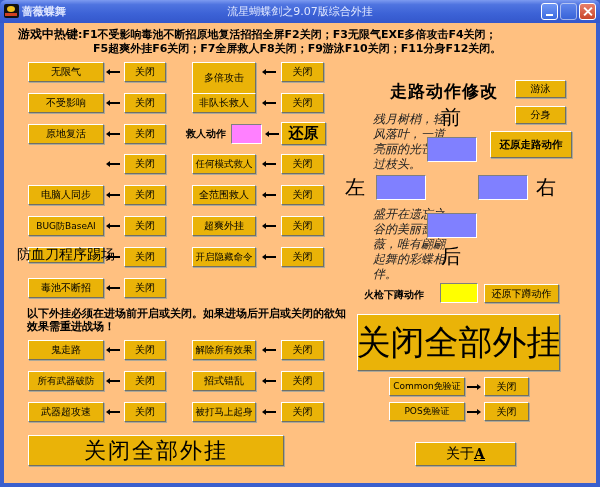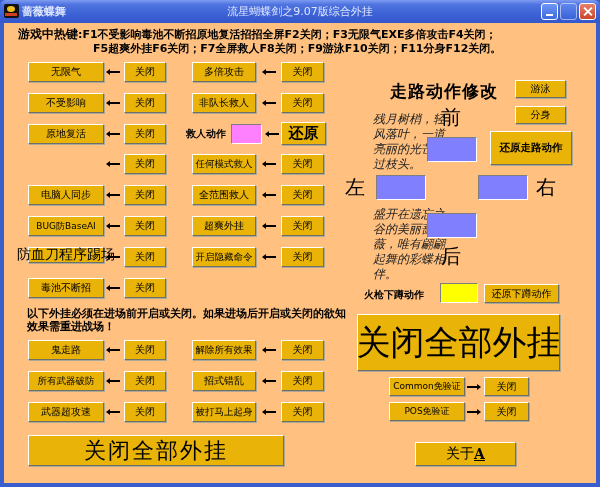--- a/index.html
+++ b/index.html
@@ -122,21 +122,21 @@
     </div>
   <div class="btn" style="left:124px;top:247px;width:42px;height:20px;">关闭</div>
 
   <div class="btn" style="left:28px;top:278px;width:76px;height:20px;">毒池不断招</div>
   <div class="arrow" style="left:106px;top:285px;">
       <span class="shaft"></span>
       <span class="head"></span>
     </div>
   <div class="btn" style="left:124px;top:278px;width:42px;height:20px;">关闭</div>
 
-  <div class="btn" style="left:192px;top:62px;width:64px;height:20px;">多倍攻击</div>
+  <div class="btn" style="left:192px;top:62px;width:64px;height:32px;">多倍攻击</div>
   <div class="arrow" style="left:262px;top:69px;">
       <span class="shaft"></span>
       <span class="head"></span>
     </div>
   <div class="btn" style="left:281px;top:62px;width:43px;height:20px;">关闭</div>
 
   <div class="btn" style="left:192px;top:93px;width:64px;height:20px;">非队长救人</div>
   <div class="arrow" style="left:262px;top:100px;">
       <span class="shaft"></span>
       <span class="head"></span>
@@ -219,21 +219,21 @@
   <div class="btn" style="left:192px;top:402px;width:64px;height:20px;font-size:9.5px;">被打马上起身</div>
   <div class="arrow" style="left:262px;top:409px;">
       <span class="shaft"></span>
       <span class="head"></span>
     </div>
   <div class="btn" style="left:281px;top:402px;width:43px;height:20px;">关闭</div>
 
   <span class="label big bold" style="left:390px;top:80px;font-size:17px;letter-spacing:1px;">走路动作修改</span>
   <div class="btn" style="left:515px;top:80px;width:51px;height:18px;">游泳</div>
   <div class="btn" style="left:515px;top:106px;width:51px;height:18px;">分身</div>
-  <div class="btn bold" style="left:490px;top:131px;width:82px;height:34px;font-size:10.5px;">还原走路动作</div>
+  <div class="btn bold" style="left:490px;top:131px;width:82px;height:27px;font-size:10.5px;">还原走路动作</div>
 
   <div class="poem" style="left:337px;top:112px;width:82px;">残月树梢，轻风落叶，一道亮丽的光芒划过枝头。</div>
   <span class="dir" style="left:441px;top:104px;">前</span>
   <div class="swatch" style="left:427px;top:137px;width:50px;height:25px;background:#8080ff;"></div>
 
   <span class="dir" style="left:345px;top:174px;">左</span>
   <div class="swatch" style="left:376px;top:175px;width:50px;height:25px;background:#8080ff;"></div>
   <div class="swatch" style="left:478px;top:175px;width:50px;height:25px;background:#8080ff;"></div>
   <span class="dir" style="left:536px;top:174px;">右</span>
 

